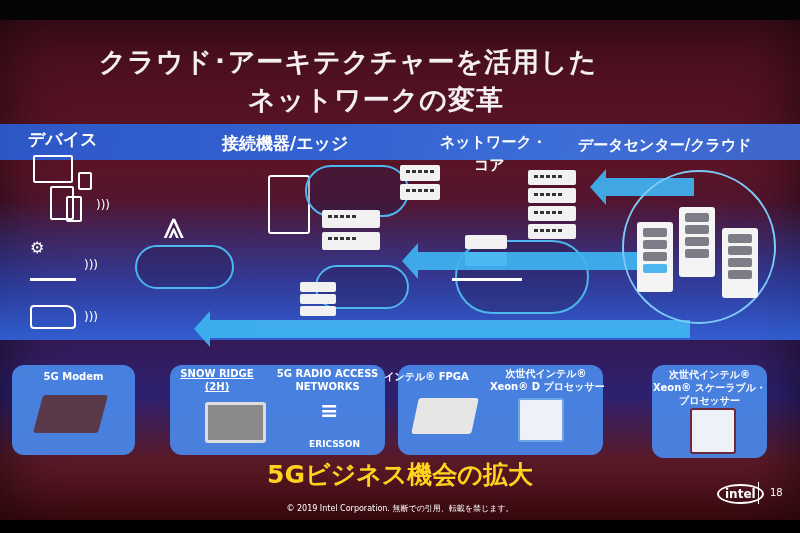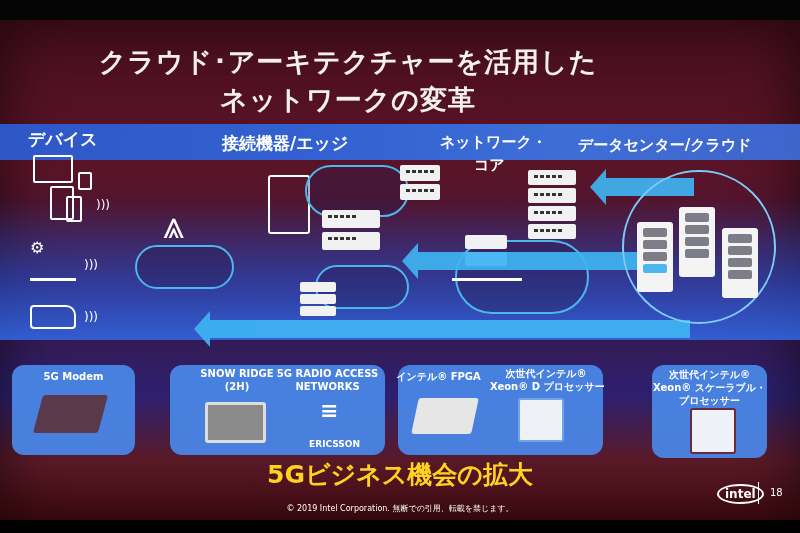--- a/index.html
+++ b/index.html
@@ -32,21 +32,21 @@
   .pagenum{position:absolute;left:770px;top:487px;color:#fff;font-size:10px;}
   .circle{position:absolute;border:2px solid #7ccaf6;border-radius:50%;}
 </style>
 </head>
 <body>
 
 <div class="top-dark"></div>
 <div class="slide"></div>
 
 <div class="title" style="top:44px;">クラウド･アーキテクチャーを活用した</div>
-<div class="title" style="top:82px;">ネットワークの変革</div>
+<div class="title" style="top:82px;padding-left:28px;">ネットワークの変革</div>
 
 <div class="glow"></div>
 <div class="band"></div>
 <div class="band-label" style="left:28px;top:128px;">デバイス</div>
 <div class="band-label" style="left:222px;top:132px;">接続機器/エッジ</div>
 <div class="band-label" style="left:440px;top:133px;font-size:15px;">ネットワーク・</div>
 <div class="band-label" style="left:474px;top:156px;font-size:15px;">コア</div>
 <div class="band-label" style="left:578px;top:136px;font-size:15px;">データセンター/クラウド</div>
 
 <div class="icon" style="left:33px;top:155px;width:36px;height:24px;border:2px solid #fff;border-radius:2px;"></div>
@@ -120,30 +120,30 @@
     <div class="slot" style="top:18px;"></div>
     <div class="slot" style="top:30px;"></div>
     <div class="slot" style="top:42px;"></div>
   </div>
 
 <div class="card" style="left:12px;width:123px;"></div>
 <div class="card-label" style="left:12px;top:370px;width:123px;">5G Modem</div>
 <div class="chip" style="left:38px;top:395px;width:65px;height:38px;background:#5a3a4a;transform:skewX(-15deg);"></div>
 
 <div class="card" style="left:170px;width:215px;"></div>
-<div class="card-label" style="left:192px;top:367px;width:90px;white-space:pre;">SNOW RIDGE
+<div class="card-label" style="left:172px;top:367px;width:90px;white-space:pre;text-decoration:underline;">SNOW RIDGE
 (2H)</div>
 <div class="chip" style="left:205px;top:402px;width:55px;height:35px;background:#8a8a8a;border:3px solid #ddd;"></div>
 <div class="card-label" style="left:275px;top:367px;width:105px;white-space:pre;">5G RADIO ACCESS
 NETWORKS</div>
 <div class="icon" style="left:320px;top:398px;font-size:22px;font-weight:bold;">≡</div>
 <div class="card-label" style="left:300px;top:438px;width:60px;font-size:9px;text-align:right;">ERICSSON</div>
 
 <div class="card" style="left:398px;width:205px;"></div>
-<div class="card-label" style="left:396px;top:370px;width:85px;">インテル® FPGA</div>
+<div class="card-label" style="left:384px;top:370px;width:85px;">インテル® FPGA</div>
 <div class="chip" style="left:415px;top:398px;width:60px;height:36px;background:#e6e6e6;transform:skewX(-12deg);"></div>
 <div class="card-label" style="left:490px;top:367px;width:112px;white-space:pre;">次世代インテル®
 Xeon® D プロセッサー</div>
 <div class="chip" style="left:518px;top:398px;width:42px;height:40px;background:#eef2f8;border:2px solid #6fa6e8;"></div>
 
 <div class="card" style="left:652px;width:115px;height:93px;"></div>
 <div class="card-label" style="left:652px;top:368px;width:115px;white-space:pre;">次世代インテル®
 Xeon® スケーラブル・
 プロセッサー</div>
 <div class="chip" style="left:690px;top:408px;width:42px;height:42px;background:#eef2f8;border:2px solid #6a2a3a;"></div>

